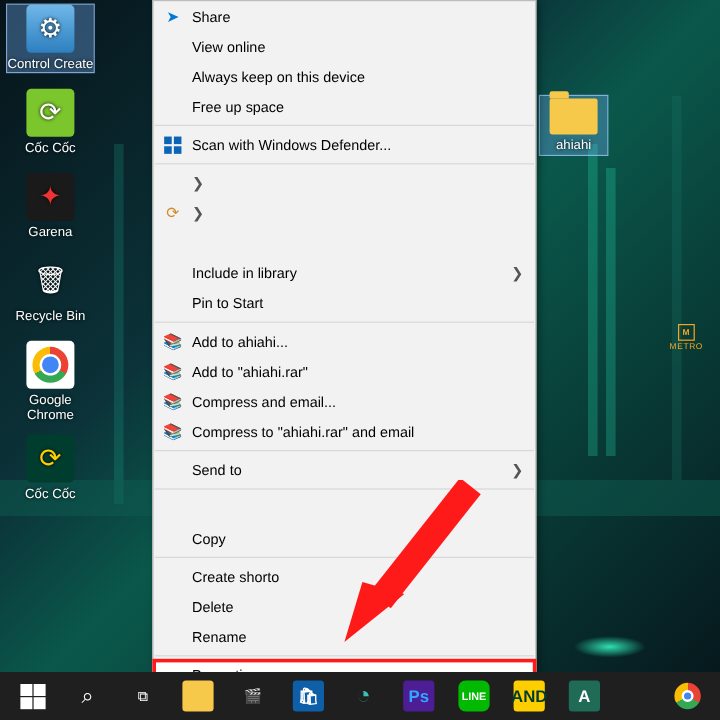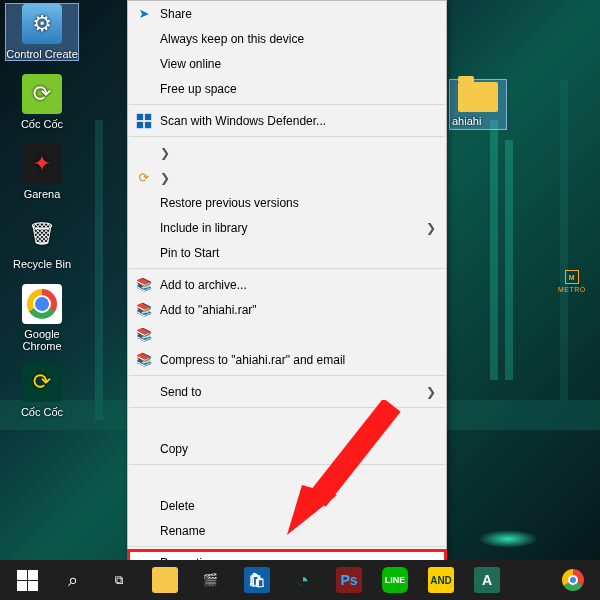--- a/index.html
+++ b/index.html
@@ -18,21 +18,21 @@
   
   .desktop{position:absolute;left:0;top:0;width:120px;}
   .dicon{width:72px;text-align:center;color:#fff;font-size:11px;text-shadow:0 0 3px #000;margin:4px 0 14px 6px;cursor:pointer;}
   .dicon .shape{width:40px;height:40px;margin:0 auto 4px;display:flex;align-items:center;justify-content:center;font-size:22px;border-radius:4px;}
   .dicon.sel{background:rgba(120,180,255,.35);outline:1px solid rgba(160,200,255,.8);} 
   .cp{background:linear-gradient(#6fb7e8,#2d7fbf);} 
   .cc{background:#7bc62d;} .gr{background:#1a1a1a;color:#e33;} .rb{background:transparent;font-size:34px;}
   .gc{background:#fff;border-radius:50%;} .nd{background:#003d2e;color:#ffce00;border-radius:50%;}
 
   
-  .selFolder{position:absolute;left:450px;top:80px;width:56px;color:#fff;font-size:11px;text-align:left;text-shadow:0 0 3px #000;background:rgba(120,180,255,.32);outline:1px solid rgba(160,200,255,.8);padding:2px;}
+  .selFolder{position:absolute;left:450px;top:80px;width:56px;color:#fff;font-size:11px;text-align:center;text-shadow:0 0 3px #000;background:rgba(120,180,255,.32);outline:1px solid rgba(160,200,255,.8);padding:2px;}
   .selFolder .foldershape{width:40px;height:30px;margin:0 auto 3px;background:#f7c94b;border-radius:2px;position:relative;}
   .selFolder .foldershape:before{content:"";position:absolute;top:-6px;left:0;width:16px;height:6px;background:#f7c94b;border-radius:2px 2px 0 0;}
 
   
   .menu{position:absolute;left:127px;top:0;width:320px;background:#f2f2f2;border:1px solid #bcbcbc;box-shadow:2px 2px 6px rgba(0,0,0,.4);color:#000;}
   .menu .item{display:flex;align-items:center;height:25px;padding:0 10px 0 6px;white-space:nowrap;}
   .menu .ico{width:20px;height:20px;margin-right:6px;display:flex;align-items:center;justify-content:center;font-size:13px;}
   .menu .lbl{flex:1;}
   .menu .arrow{font-size:12px;color:#555;}
   .menu .sep{height:1px;background:#d8d8d8;margin:3px 1px;}
@@ -84,25 +84,25 @@
   <span>ahiahi</span>
 </div>
 
 <div class="menu">
   <div class="item">
       <span class="ico" style="color:#0078d7;">➤</span>
       <span class="lbl">Share</span>
     </div>
   <div class="item">
       <span class="ico"></span>
+      <span class="lbl">View online</span>
+    </div>
+  <div class="item">
+      <span class="ico"></span>
       <span class="lbl">Always keep on this device</span>
-    </div>
-  <div class="item">
-      <span class="ico"></span>
-      <span class="lbl">View online</span>
     </div>
   <div class="item">
       <span class="ico"></span>
       <span class="lbl">Free up space</span>
     </div>
   <div class="sep"></div>
   <div class="item">
       <span class="ico shield">
         <svg viewBox="0 0 20 20">
           <rect x="2" y="2" width="7" height="7" fill="#0b64b7"></rect>
@@ -117,42 +117,42 @@
   <div class="item">
       <span class="ico"></span>
       <span class="arrow">❯</span>
     </div>
   <div class="item">
       <span class="ico" style="color:#d38b2a;">⟳</span>
       <span class="arrow">❯</span>
     </div>
   <div class="item">
       <span class="ico"></span>
-      <span class="lbl">Restore previous versions</span>
     </div>
   <div class="item">
       <span class="ico"></span>
       <span class="lbl">Include in library</span>
       <span class="arrow">❯</span>
     </div>
   <div class="item">
       <span class="ico"></span>
       <span class="lbl">Pin to Start</span>
     </div>
   <div class="sep"></div>
   <div class="item">
       <span class="ico books">📚</span>
-      <span class="lbl">Add to archive...</span>
+      <span class="lbl">Add to ahiahi...</span>
     </div>
   <div class="item">
       <span class="ico">📚</span>
       <span class="lbl">Add to "ahiahi.rar"</span>
     </div>
   <div class="item">
       <span class="ico">📚</span>
+      <span class="lbl">Compress and email...</span>
     </div>
   <div class="item">
       <span class="ico">📚</span>
       <span class="lbl">Compress to "ahiahi.rar" and email</span>
     </div>
   <div class="sep"></div>
   <div class="item">
       <span class="ico"></span>
       <span class="lbl">Send to</span>
       <span class="arrow">❯</span>
@@ -161,20 +161,21 @@
   <div class="item">
       <span class="ico"></span>
     </div>
   <div class="item">
       <span class="ico"></span>
       <span class="lbl">Copy</span>
     </div>
   <div class="sep"></div>
   <div class="item">
       <span class="ico"></span>
+      <span class="lbl">Create shorto</span>
     </div>
   <div class="item">
       <span class="ico"></span>
       <span class="lbl">Delete</span>
     </div>
   <div class="item">
       <span class="ico"></span>
       <span class="lbl">Rename</span>
     </div>
   <div class="sep"></div>
@@ -210,27 +211,27 @@
   <div class="tbtn">
       <span>🎬</span>
     </div>
   <div class="tbtn">
       <div class="box" style="background:#0f5ea8;">🛍</div>
     </div>
   <div class="tbtn">
       <span style="color:#36c2b4;font-size:20px;">◔</span>
     </div>
   <div class="tbtn">
-      <div class="box" style="background:#7f1d1d;color:#31a8ff;">Ps</div>
+      <div class="box" style="background:#4c1d95;color:#31a8ff;">Ps</div>
     </div>
   <div class="tbtn">
       <div class="box" style="background:#00b900;border-radius:6px;color:#fff;font-size:9px;text-align:right;">LINE</div>
     </div>
   <div class="tbtn">
-      <div class="box" style="background:#ffce00;color:#003d2e;font-size:10px;">AND</div>
+      <div class="box" style="background:#ffce00;color:#003d2e;font-size:14px;">AND</div>
     </div>
   <div class="tbtn">
       <div class="box" style="background:#1f6b55;color:#fff;">A</div>
     </div>
   <div class="tbtn last">
       <div class="chrome-mini"></div>
     </div>
 </div>
 
 </body></html>

